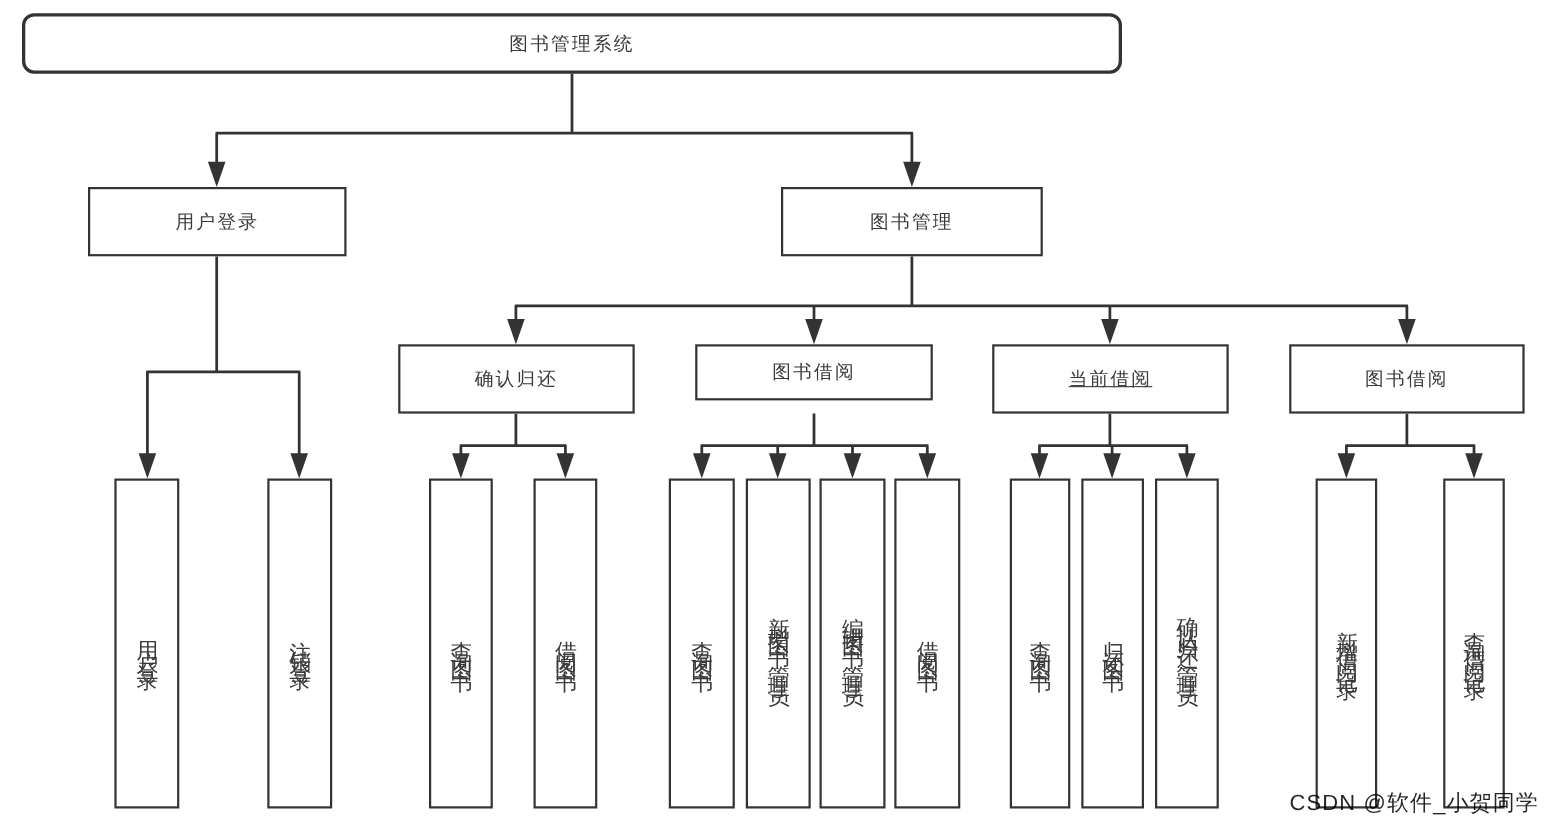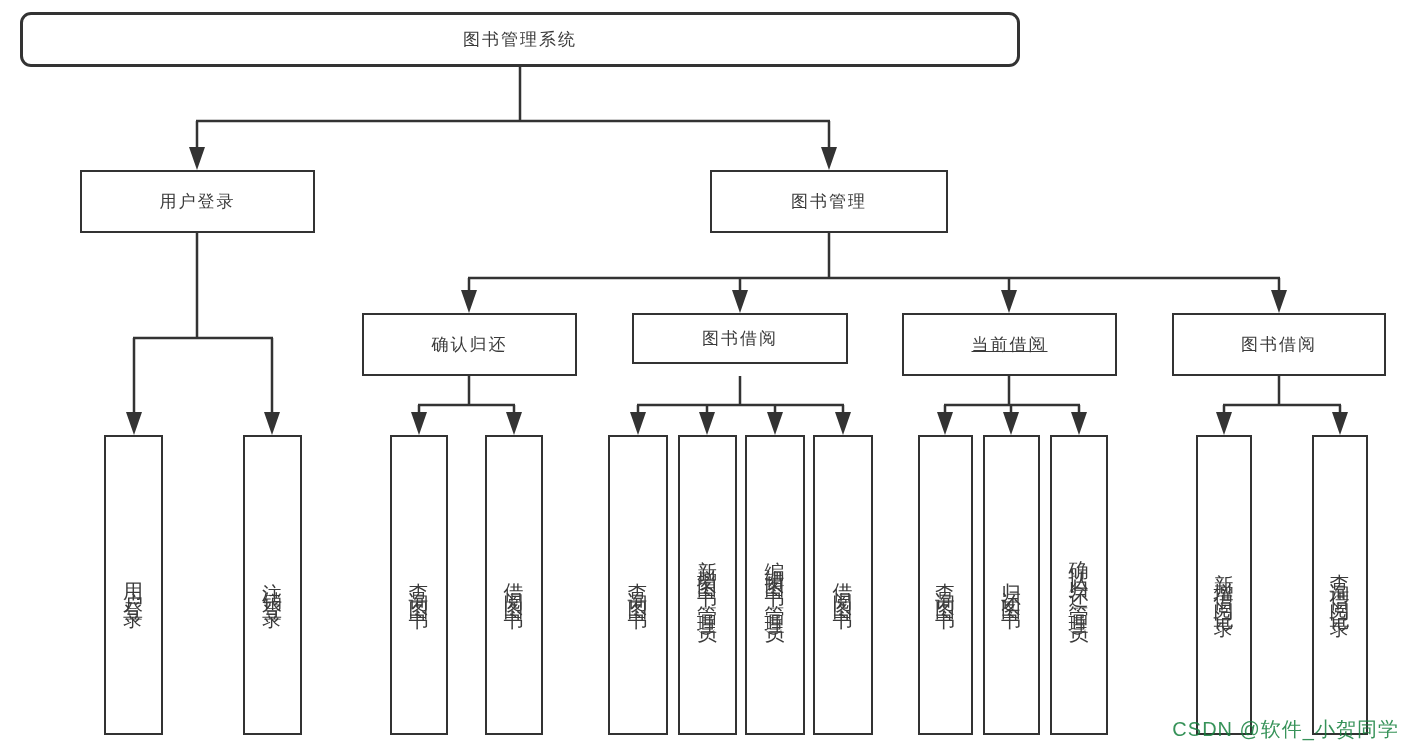--- a/index.html
+++ b/index.html
@@ -43,21 +43,21 @@
     font-size: 20px;
     letter-spacing: 0.45em;
     color: #3a3a3a;
     line-height: 1;
   }
   .watermark {
     position: absolute;
     right: 6px;
     bottom: 4px;
     font-size: 20px;
-    color: #15803d;
+    color: #000000;
     opacity: 0.85;
     letter-spacing: 1px;
     white-space: nowrap;
   }
 </style>
 </head>
 <body>
 
 <div class="canvas">
 

